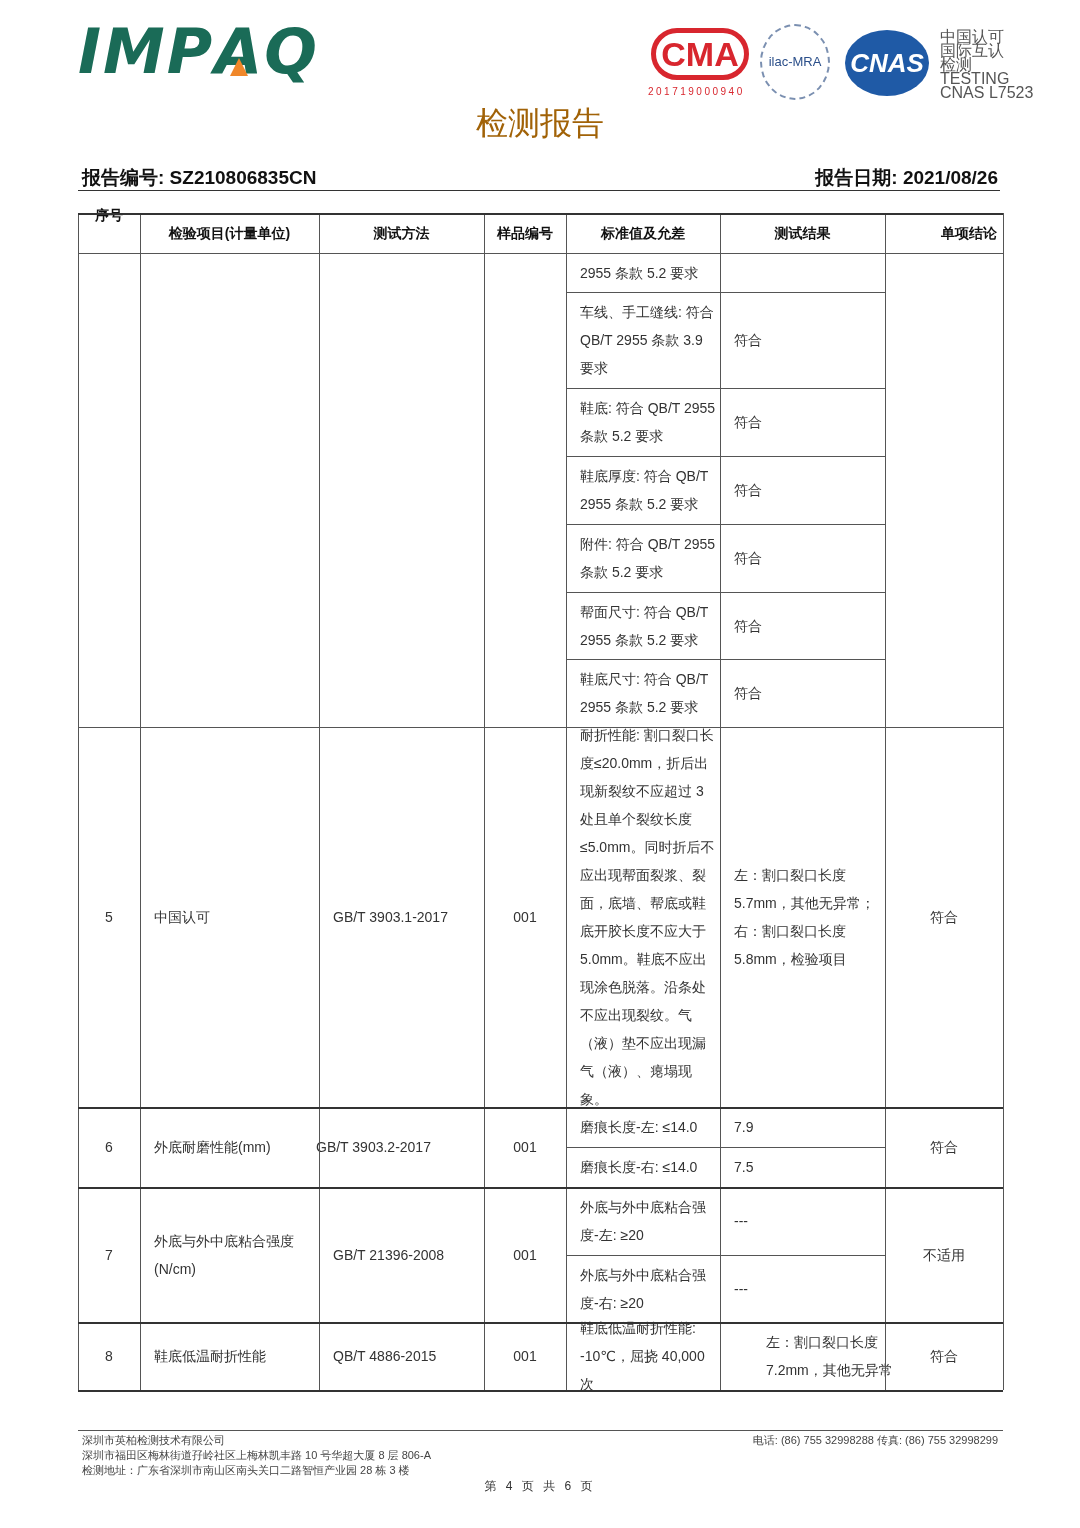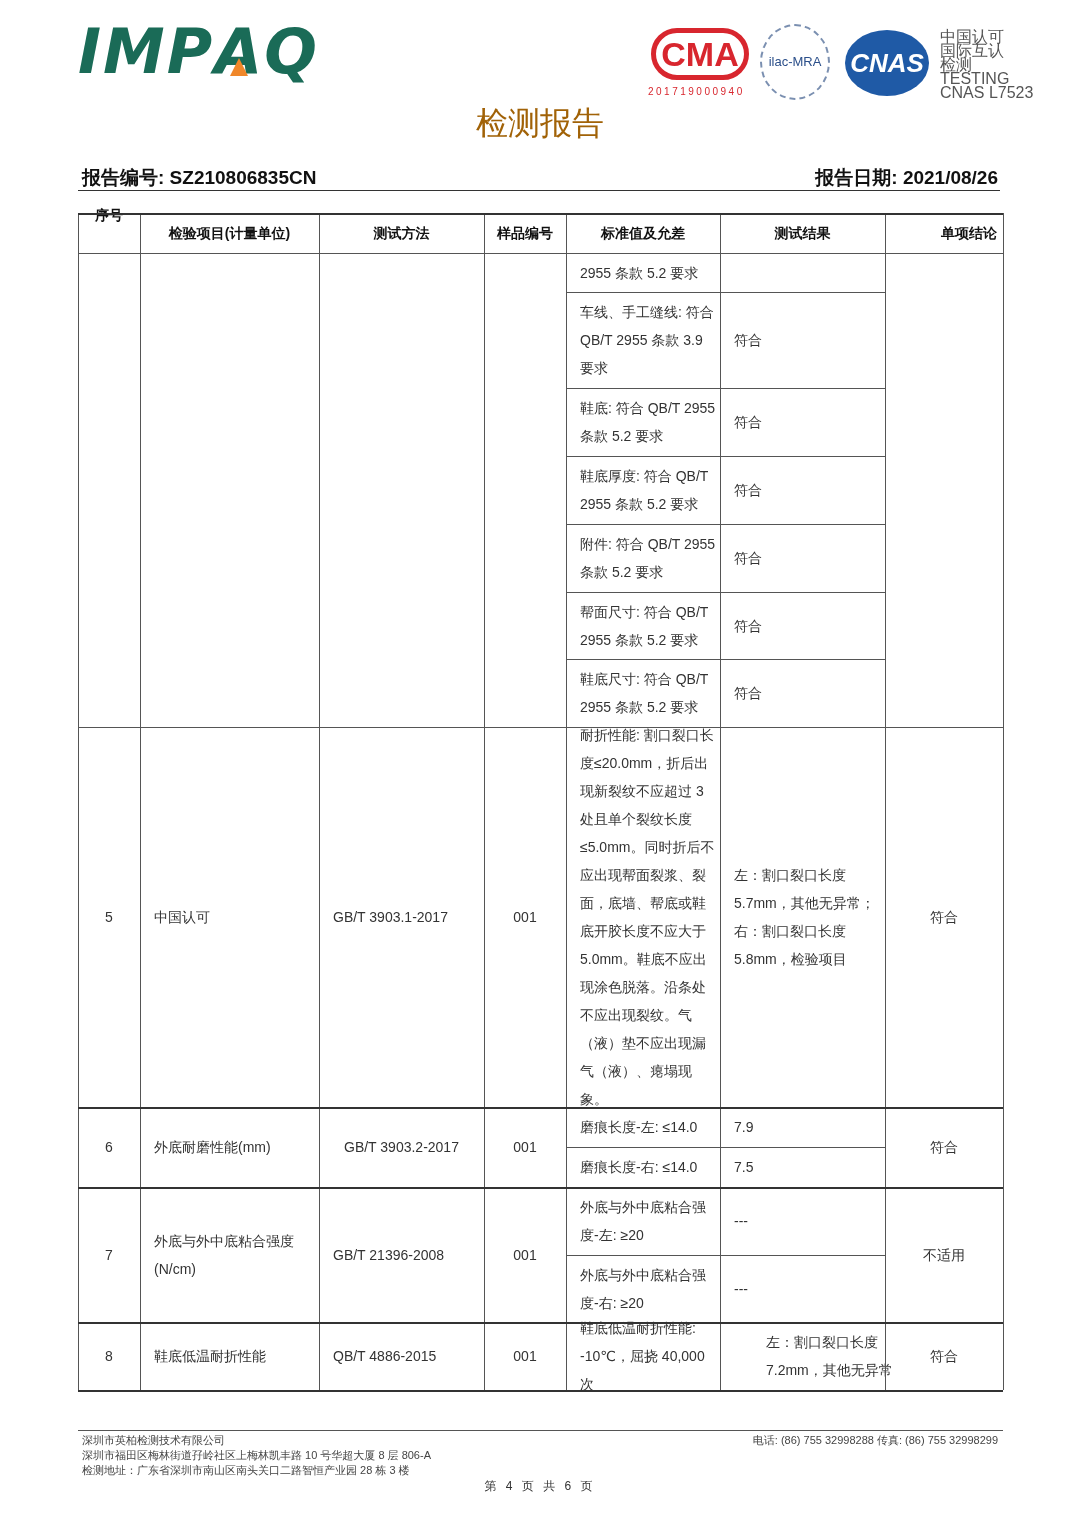--- a/index.html
+++ b/index.html
@@ -88,21 +88,21 @@
   <div class="cell vc hc" style="left:78px;top:727px;width:62px;height:380px;">5</div>
   <div class="cell vc pad" style="left:140px;top:727px;width:179px;height:380px;">中国认可</div>
   <div class="cell vc pad" style="left:319px;top:727px;width:165px;height:380px;">GB/T 3903.1-2017</div>
   <div class="cell vc hc" style="left:484px;top:727px;width:82px;height:380px;">001</div>
   <div class="cell vc pad" style="left:566px;top:727px;width:154px;height:380px;">耐折性能: 割口裂口长度≤20.0mm，折后出现新裂纹不应超过 3 处且单个裂纹长度≤5.0mm。同时折后不应出现帮面裂浆、裂面，底墙、帮底或鞋底开胶长度不应大于5.0mm。鞋底不应出现涂色脱落。沿条处不应出现裂纹。气（液）垫不应出现漏气（液）、瘪塌现象。</div>
   <div class="cell vc pad" style="left:720px;top:727px;width:165px;height:380px;">左：割口裂口长度5.7mm，其他无异常；右：割口裂口长度5.8mm，检验项目</div>
   <div class="cell vc hc" style="left:885px;top:727px;width:118px;height:380px;">符合</div>
 
   <div class="cell vc hc" style="left:78px;top:1107px;width:62px;height:80px;">6</div>
   <div class="cell vc pad" style="left:140px;top:1107px;width:179px;height:80px;">外底耐磨性能(mm)</div>
-  <div class="cell vc pad" style="left:330px;top:1107px;width:165px;height:80px;">GB/T 3903.2-2017</div>
+  <div class="cell vc pad" style="left:302px;top:1107px;width:165px;height:80px;">GB/T 3903.2-2017</div>
   <div class="cell vc hc" style="left:484px;top:1107px;width:82px;height:80px;">001</div>
   <div class="cell vc pad" style="left:566px;top:1107px;width:154px;height:40px;">磨痕长度-左: ≤14.0</div>
   <div class="cell vc pad" style="left:720px;top:1107px;width:165px;height:40px;">7.9</div>
   <div class="cell vc pad" style="left:566px;top:1147px;width:154px;height:40px;">磨痕长度-右: ≤14.0</div>
   <div class="cell vc pad" style="left:720px;top:1147px;width:165px;height:40px;text-align:right;">7.5</div>
   <div class="cell vc hc" style="left:885px;top:1107px;width:118px;height:80px;">符合</div>
 
   <div class="cell vc hc" style="left:78px;top:1187px;width:62px;height:135px;">7</div>
   <div class="cell vc pad" style="left:140px;top:1187px;width:179px;height:135px;padding-right:20px;">外底与外中底粘合强度(N/cm)</div>
   <div class="cell vc pad" style="left:319px;top:1187px;width:165px;height:135px;">GB/T 21396-2008</div>

